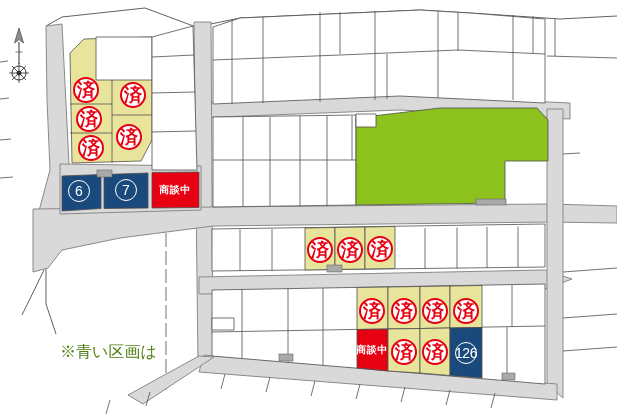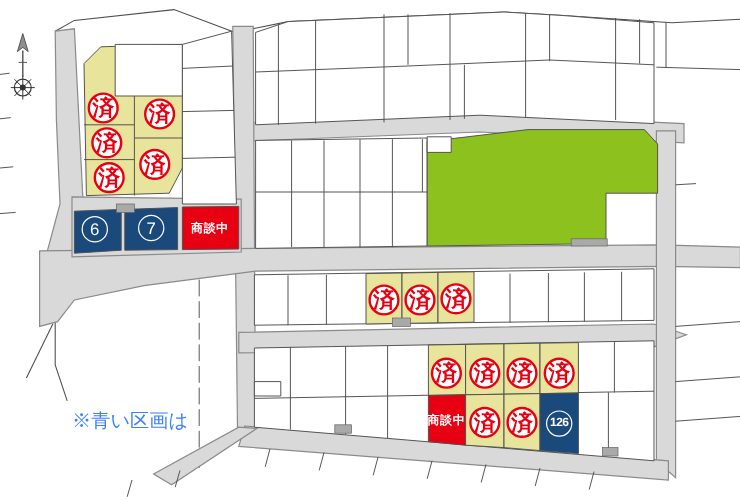--- a/index.html
+++ b/index.html
@@ -28,27 +28,27 @@
   }
   .negotiating-label{
     position:absolute;transform:translate(-50%,-50%);color:#fff;font-size:10px;font-weight:bold;
     white-space:nowrap;letter-spacing:0.5px;
   }
   .num-circle{
     position:absolute;width:22px;height:22px;box-sizing:border-box;border:1.4px solid #fff;border-radius:50%;
     color:#fff;font-size:14px;line-height:1;display:flex;align-items:center;justify-content:center;
     transform:translate(-50%,-50%);
   }
-  .num-circle.small{font-size:10px;font-weight:bold;letter-spacing:-0.5px;}
+  .num-circle.small{font-size:14px;font-weight:normal;letter-spacing:-0.5px;}
   .park-label{
     position:absolute;left:446px;top:156px;transform:translate(-50%,-50%);
     font-size:19px;font-weight:bold;color:#1c1c1c;letter-spacing:3px;white-space:nowrap;
   }
   .note{
-    position:absolute;left:60px;top:341px;font-size:16px;color:#3b82f6;line-height:21px;white-space:nowrap;
+    position:absolute;left:60px;top:341px;font-size:16px;color:#4d7c0f;line-height:21px;white-space:nowrap;
   }
 </style>
 </head>
 <body>
 
 <div class="stage">
 
   <svg width="617" height="417" viewBox="0 0 617 417">
 
     <g>

